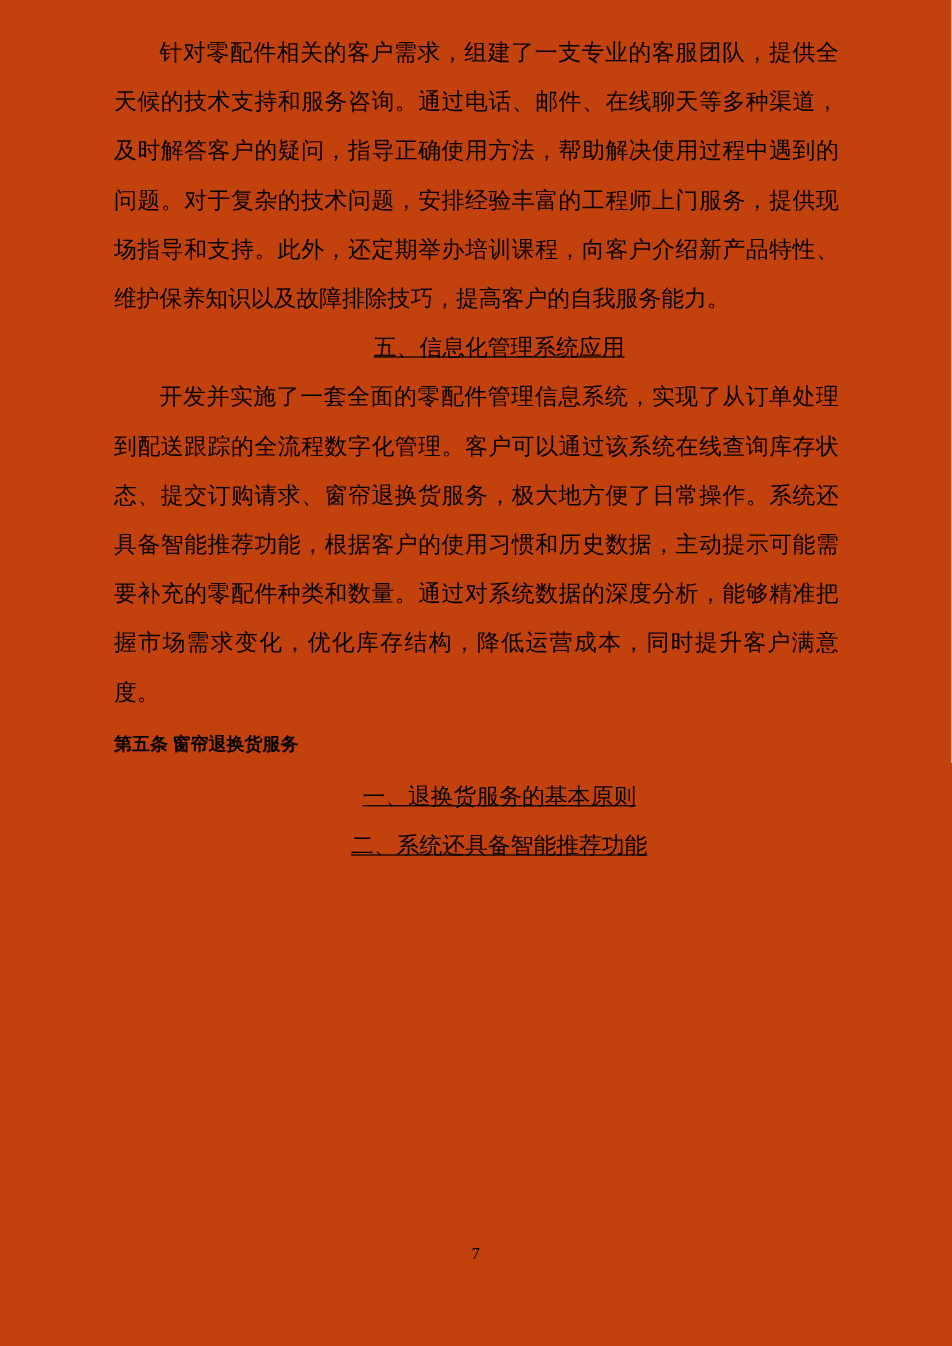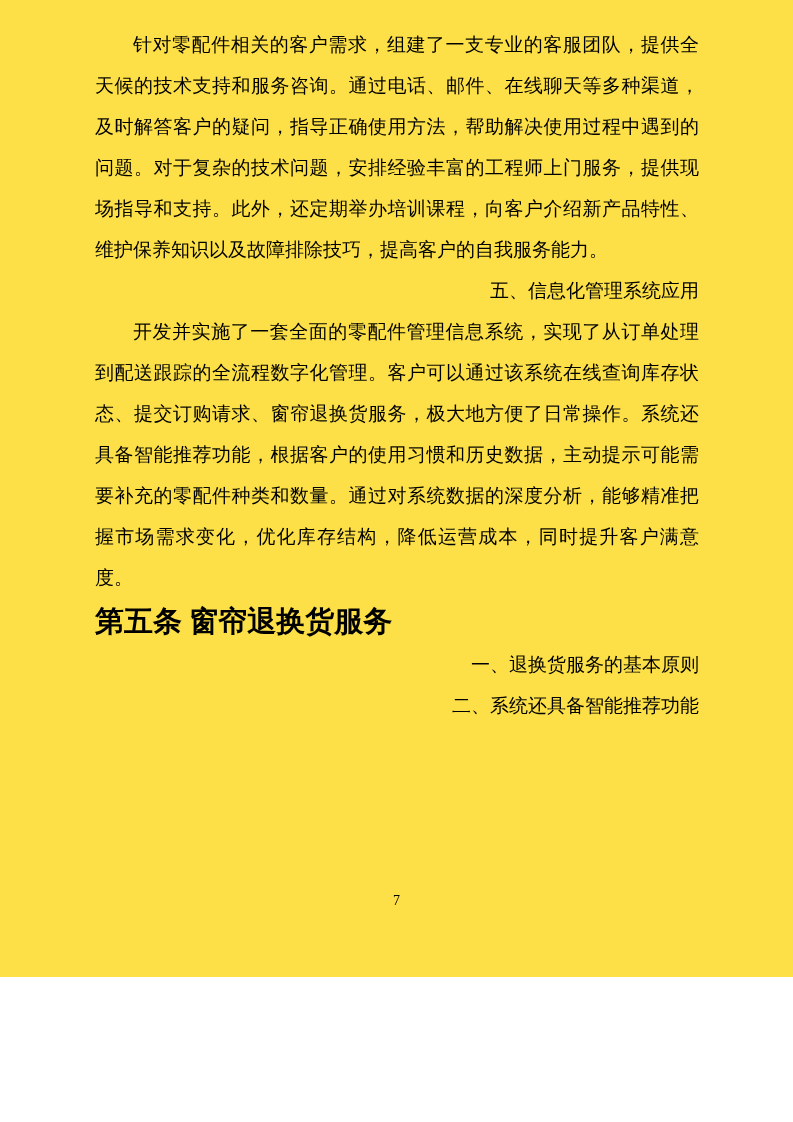--- a/index.html
+++ b/index.html
@@ -3,22 +3,22 @@
 <meta charset="utf-8">
 <style>
   html, body {
     margin: 0;
     padding: 0;
     background: #ffffff;
   }
   .page {
     position: relative;
     width: 793px;
-    height: 977px;
-    background: #fde047;
+    height: 1122px;
+    background: #c2410c;
     font-family: "Liberation Serif", "DejaVu Serif", serif;
     color: #000000;
     overflow: hidden;
     margin: 0 auto;
   }
   .content {
     position: absolute;
     top: 24px;
     left: 95px;
     width: 604px;
@@ -26,25 +26,26 @@
   .para {
     margin: 0;
     padding: 0;
     font-size: 19px;
     line-height: 41px;
     text-align: justify;
     text-indent: 2em;
     word-break: break-all;
   }
   .para.subheading {
-    text-align: right;
+    text-align: center;
     text-indent: 2em;
+    text-decoration: underline;
   }
   .para.heading {
-    font-size: 29px;
+    font-size: 15px;
     line-height: 46px;
     font-weight: bold;
     text-indent: 0;
     text-align: left;
   }
   .page-footer {
     position: absolute;
     left: 0;
     right: 0;
     bottom: 68px;

